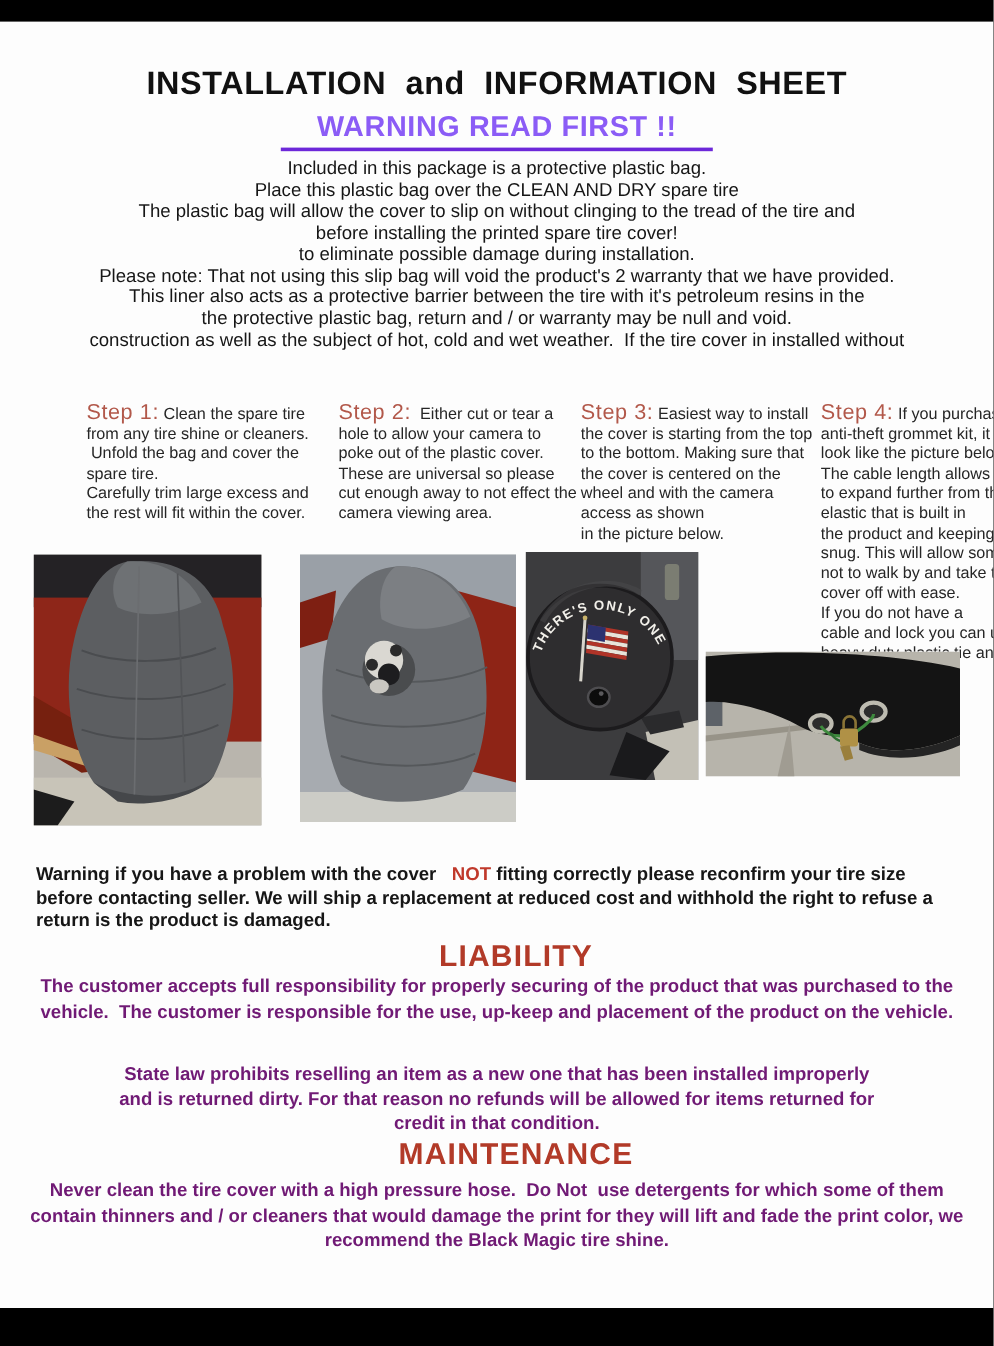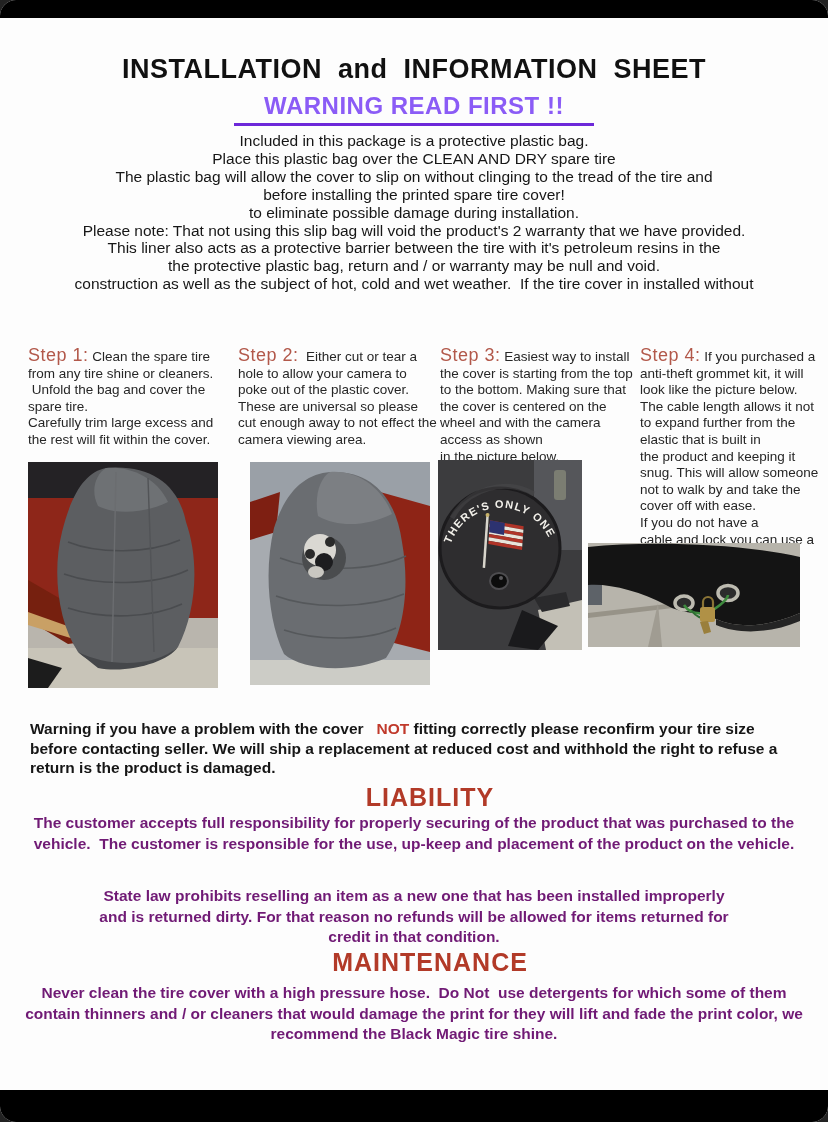--- a/index.html
+++ b/index.html
@@ -1,39 +1,39 @@
 <!DOCTYPE html>
 <html><head>
 <meta charset="utf-8">
 <style>
   html,body{margin:0;padding:0;background:#222;}
   .sheet{
     position:relative;width:828px;height:1122px;margin:0 auto;
     background:#fdfdfd;overflow:hidden;
-    font-family:"Liberation Sans",sans-serif;color:#1e1e1e;border-radius:16px;
+    font-family:"Liberation Sans",sans-serif;color:#1e1e1e;
   }
   .bar{position:absolute;left:0;width:828px;background:#000;}
   .bar-top{top:0;height:18px;}
   .bar-bottom{top:1090px;height:32px;}
   .prewrap{white-space:pre-wrap;}
   .doc-title{
     position:absolute;top:54px;left:0;width:828px;text-align:center;
     font-size:27px;font-weight:bold;color:#111;letter-spacing:.5px;
   }
   .warn-head-wrap{position:absolute;top:92px;left:0;width:828px;text-align:center;}
   .warn-head{
     display:inline-block;font-size:24px;font-weight:bold;color:#8b5cf6;
     border-bottom:3px solid #6d28d9;padding:0 30px 3px;letter-spacing:.5px;
   }
   .intro{
     position:absolute;top:132px;left:10px;width:808px;text-align:center;
     font-size:15.5px;font-weight:normal;line-height:17.9px;color:#161616;
   }
   .steps-row{position:absolute;top:331px;left:0;width:828px;}
-  .step{position:absolute;top:16px;font-size:13.5px;line-height:16.6px;color:#262626;}
+  .step{position:absolute;top:4px;font-size:13.5px;line-height:16.6px;color:#262626;margin-left:44px;}
   .step-1{left:28px;width:206px;}
   .step-2{left:238px;width:200px;}
   .step-3{left:440px;width:198px;}
   .step-4{left:640px;width:182px;}
   .step-label{font-size:18px;color:#b2584a;letter-spacing:.5px;}
   .photo{position:absolute;background:#e8e8e8;}
   .photo svg{display:block;}
   .photo-1{left:28px;top:462px;width:190px;height:226px;}
   .photo-2{left:250px;top:462px;width:180px;height:223px;}
   .photo-3{left:438px;top:460px;width:144px;height:190px;}

